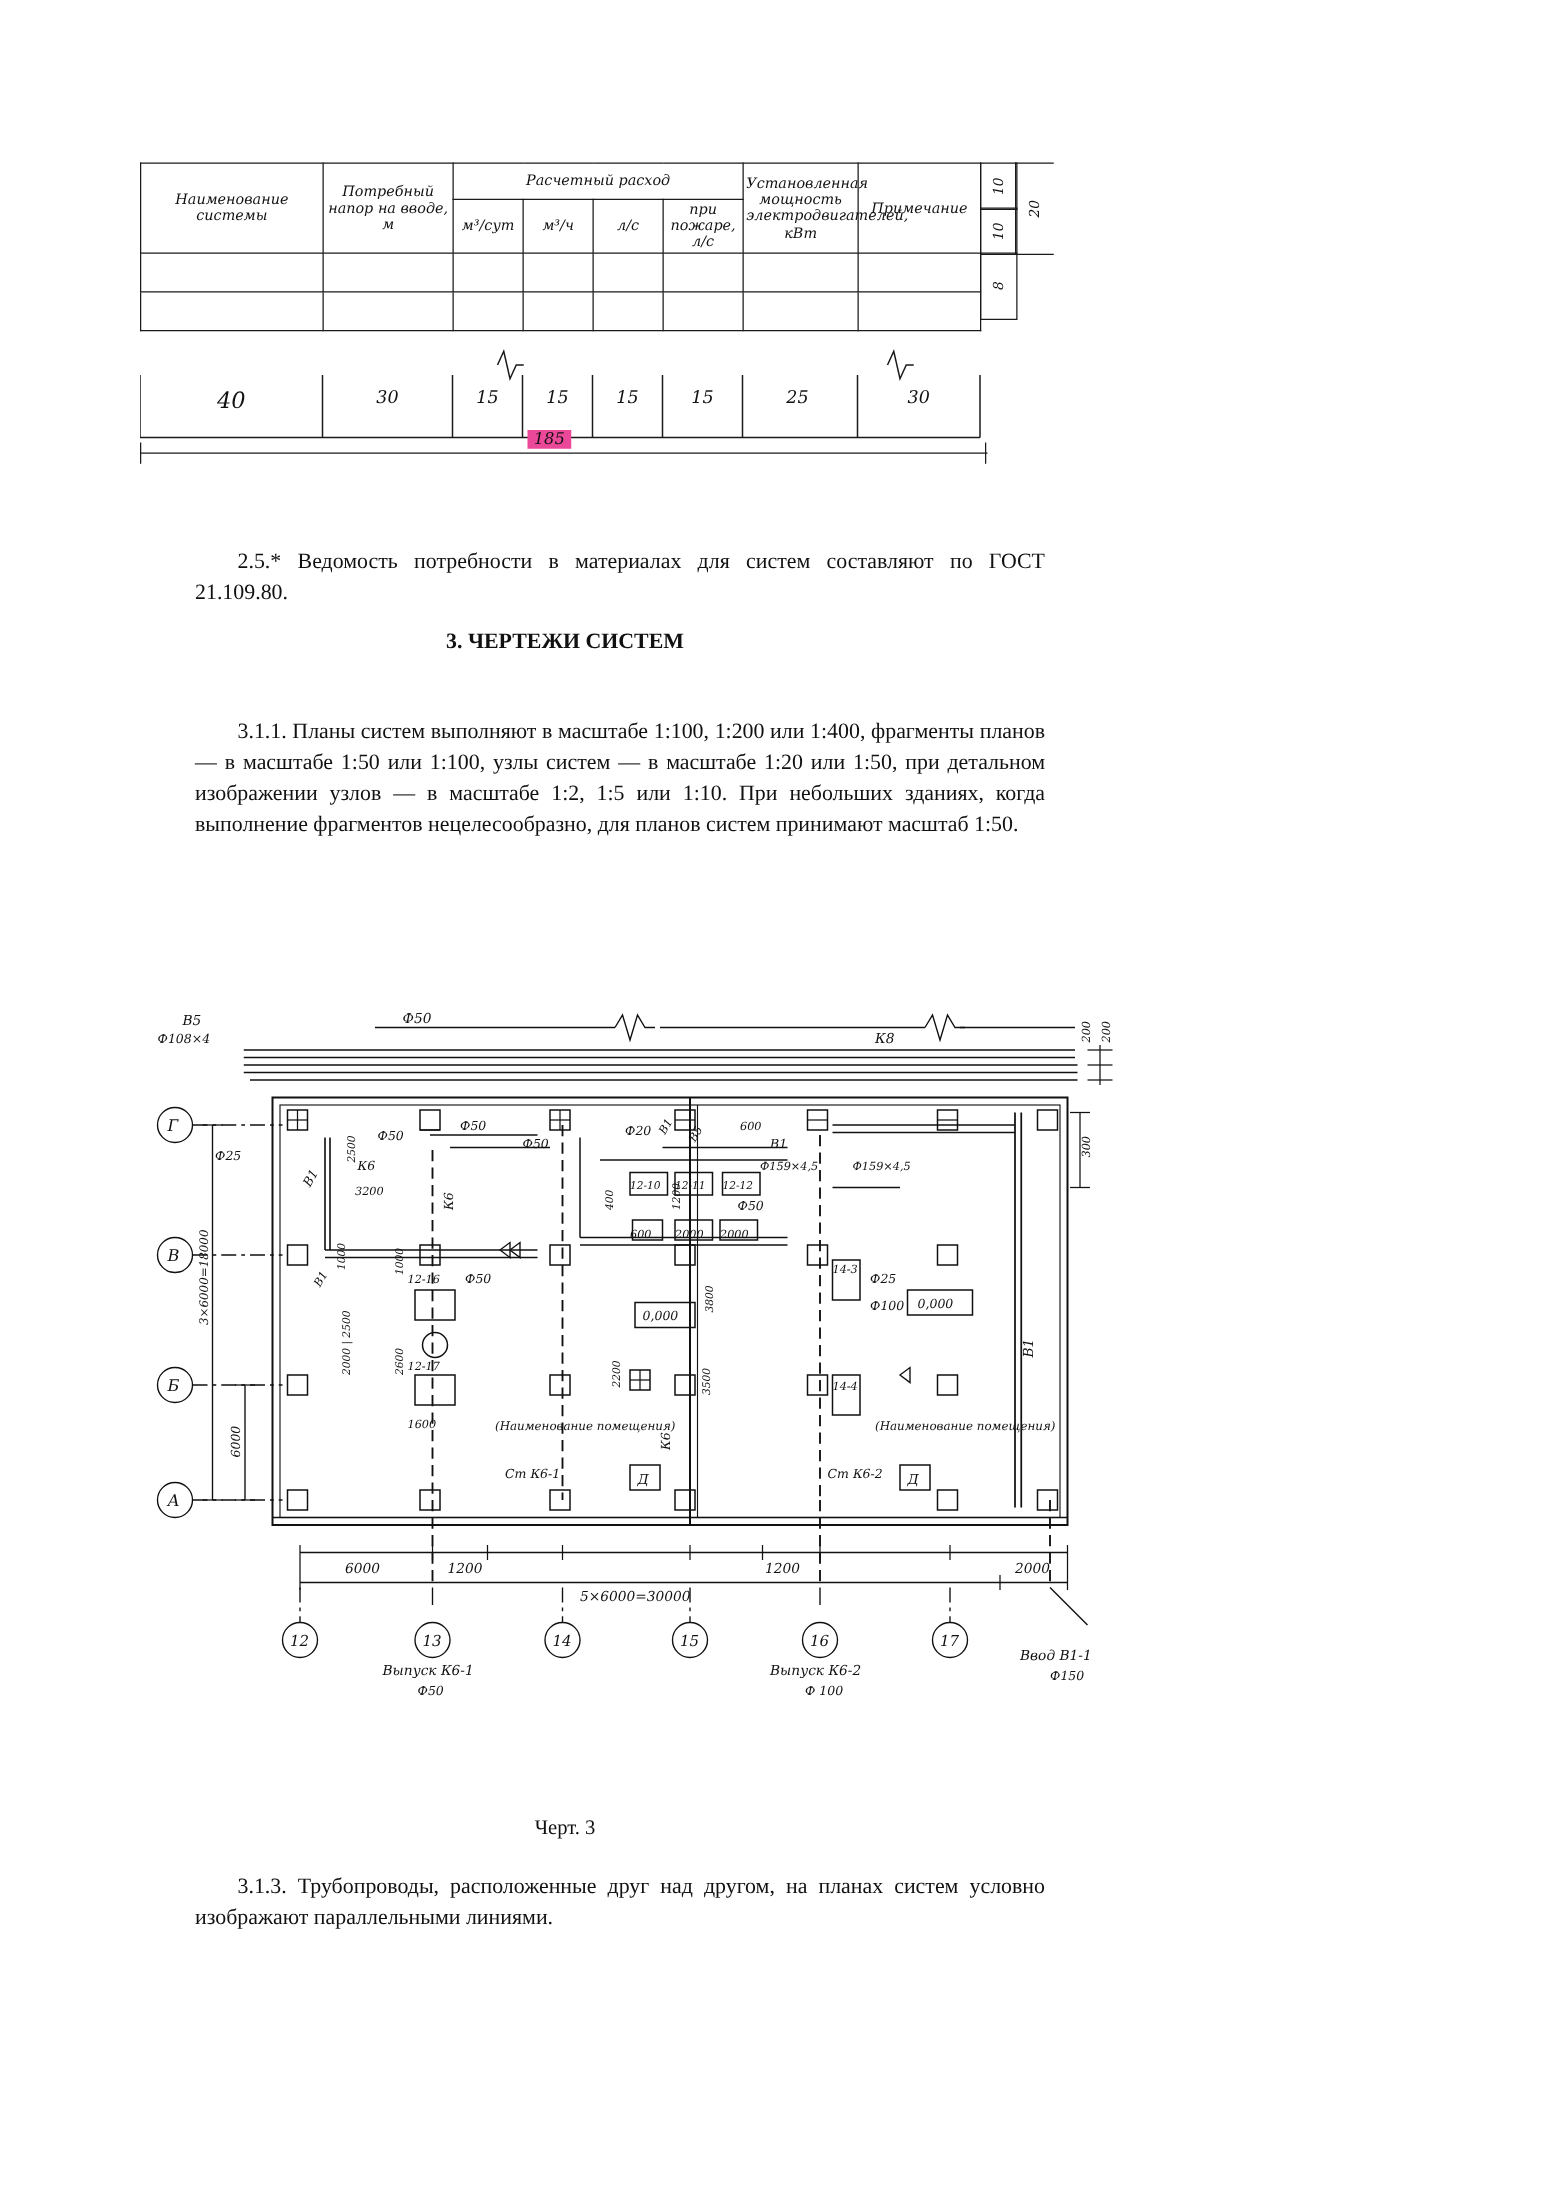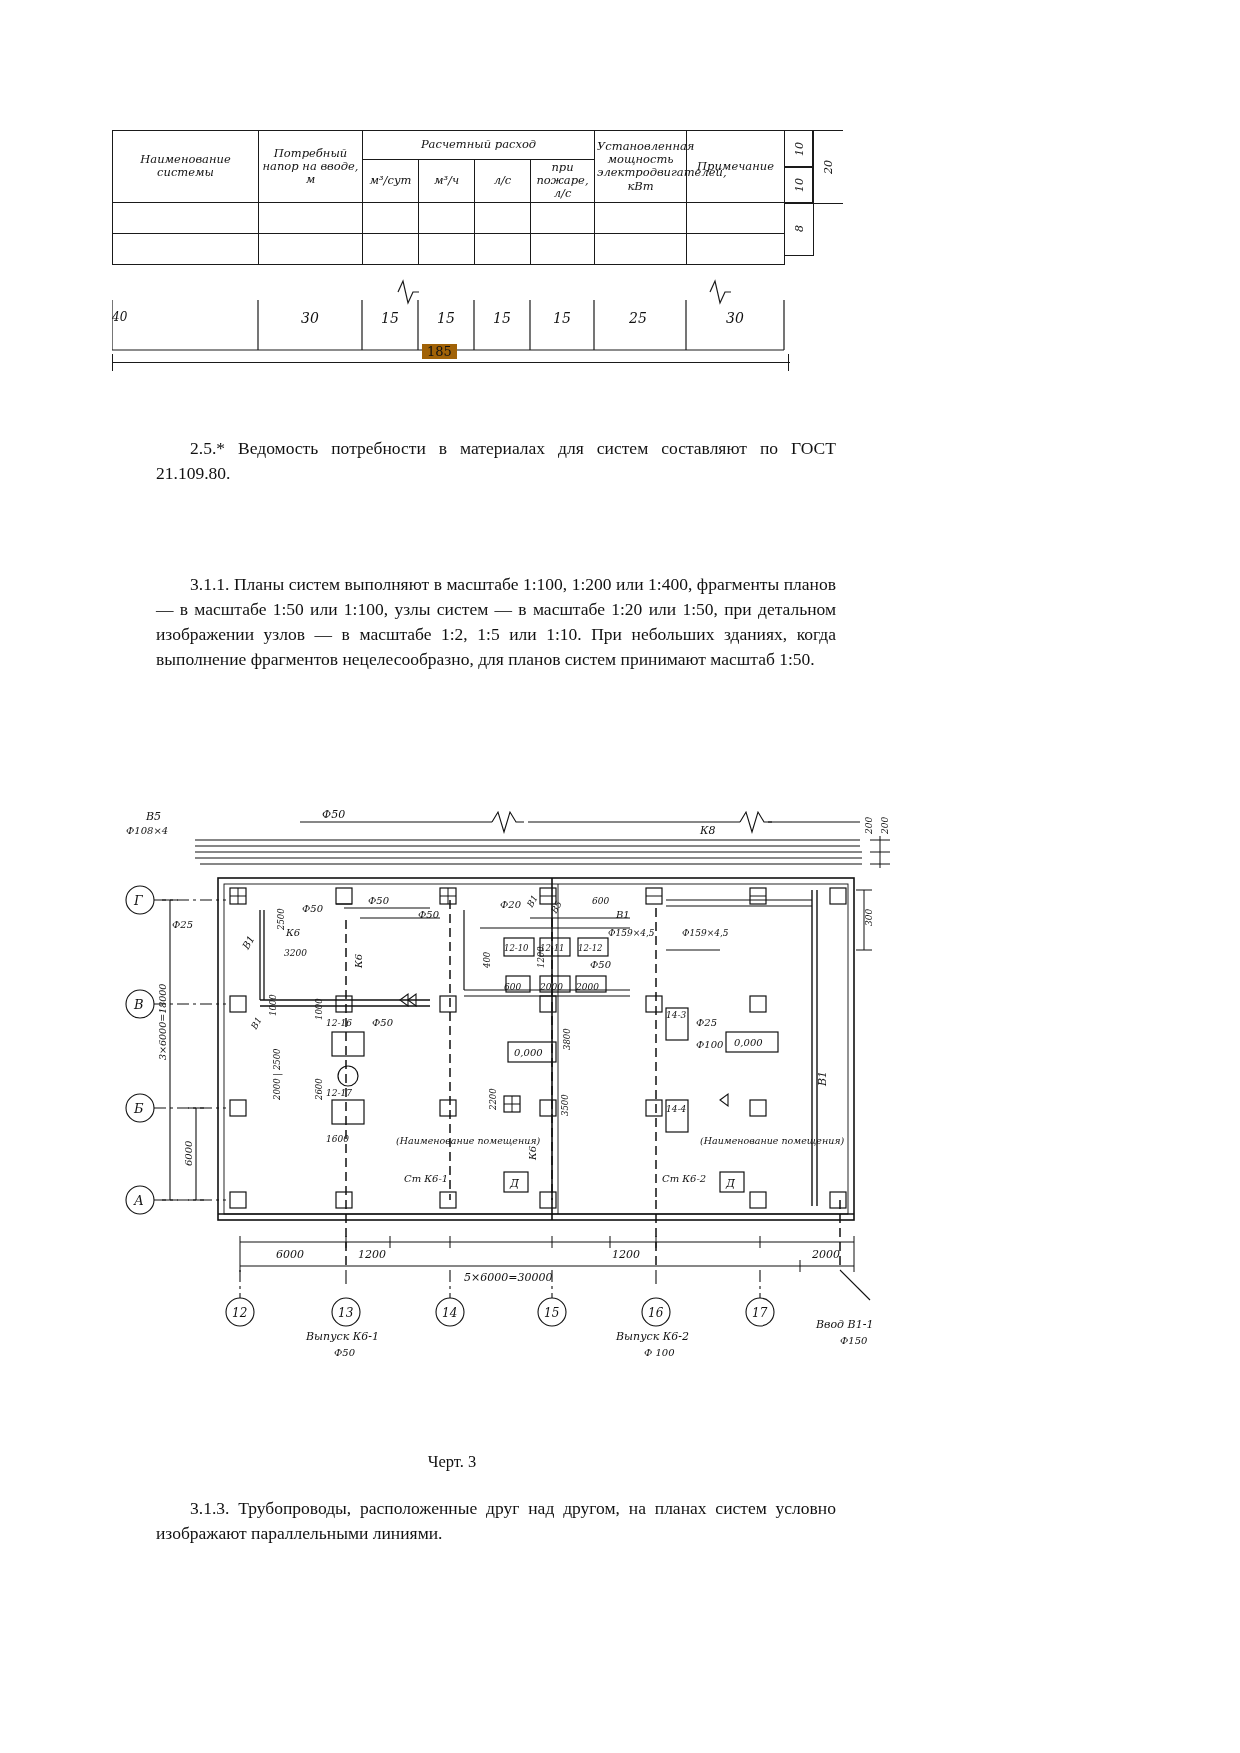--- a/index.html
+++ b/index.html
@@ -36,21 +36,21 @@
     position:absolute;border:1.3px solid #1a1a1a;
     font-family:"DejaVu Serif",serif;font-style:italic;font-size:11px;
     display:flex;align-items:center;justify-content:center;
   }
   .vert{writing-mode:vertical-rl;transform:rotate(180deg);}
 
   
   .dimline{position:absolute;left:112px;top:352px;width:678px;}
   .dimline .line{position:absolute;left:0;top:10px;width:678px;height:1.2px;background:#1a1a1a;}
   .dimline .tick{position:absolute;top:2px;width:1.2px;height:17px;background:#1a1a1a;}
-  .dimline .lbl{position:absolute;left:310px;top:-8px;font-family:"DejaVu Serif",serif;font-size:13px;background:#a16207;padding:0 5px;}
+  .dimline .lbl{position:absolute;left:310px;top:-8px;font-family:"DejaVu Serif",serif;font-style:italic;font-size:13px;background:#ec4899;padding:0 5px;}
 
   
   .para{
     position:absolute;
     width:680px;left:112px;
     font-size:17.5px;line-height:1.42;
     text-align:justify;
     font-family:"Liberation Serif", serif;
     margin-left:44px;
   }
@@ -130,21 +130,21 @@
         <line x1="306" y1="0" x2="306" y2="50"></line>
         <line x1="362" y1="0" x2="362" y2="50"></line>
         <line x1="418" y1="0" x2="418" y2="50"></line>
         <line x1="482" y1="0" x2="482" y2="50"></line>
         <line x1="574" y1="0" x2="574" y2="50"></line>
         <line x1="672" y1="0" x2="672" y2="50"></line>
         <line x1="0" y1="50" x2="672" y2="50"></line>
       </g>
     </svg>
     <div style="position:absolute;left:0;top:180px;width:672px;height:34px;">
-      <div style="position:absolute;left:0;width:146px;font-family:'DejaVu Serif',serif;font-style:italic;font-size:12px">40</div>
+      <div style="position:absolute;left:0;width:146px;text-align:center;font-family:'DejaVu Serif',serif;font-style:italic;font-size:18px">40</div>
       <div style="position:absolute;left:146px;width:104px;text-align:center;font-family:'DejaVu Serif',serif;font-style:italic;font-size:14px">30</div>
       <div style="position:absolute;left:250px;width:56px;text-align:center;font-family:'DejaVu Serif',serif;font-style:italic;font-size:14px">15</div>
       <div style="position:absolute;left:306px;width:56px;text-align:center;font-family:'DejaVu Serif',serif;font-style:italic;font-size:14px">15</div>
       <div style="position:absolute;left:362px;width:56px;text-align:center;font-family:'DejaVu Serif',serif;font-style:italic;font-size:14px">15</div>
       <div style="position:absolute;left:418px;width:64px;text-align:center;font-family:'DejaVu Serif',serif;font-style:italic;font-size:14px">15</div>
       <div style="position:absolute;left:482px;width:88px;text-align:center;font-family:'DejaVu Serif',serif;font-style:italic;font-size:14px">25</div>
       <div style="position:absolute;left:574px;width:98px;text-align:center;font-family:'DejaVu Serif',serif;font-style:italic;font-size:14px">30</div>
     </div>
 
     <div class="rightnums">
@@ -159,20 +159,21 @@
     <div class="line"></div>
     <div class="tick" style="left:0"></div>
     <div class="tick" style="left:676px"></div>
     <div class="lbl">185</div>
   </div>
 
   <div class="para" style="top:436px">
     <span class="ind">2.5.* Ведомость потребности в материалах для систем составляют по ГОСТ 21.109.80.</span>
   </div>
 
+  <div class="center" style="top:502px">3. ЧЕРТЕЖИ СИСТЕМ</div>
 
 
   <div class="para" style="top:572px">
     <span class="ind">3.1.1. Планы систем выполняют в масштабе 1:100, 1:200 или 1:400, фрагменты планов — в масштабе 1:50 или 1:100, узлы систем — в масштабе 1:20 или 1:50, при детальном изображении узлов — в масштабе 1:2, 1:5 или 1:10. При небольших зданиях, когда выполнение фрагментов нецелесообразно, для планов систем принимают масштаб 1:50.</span>
   </div>
 
 
   <div class="drawing">
     <svg width="820" height="620" viewBox="0 0 820 620">
       <g stroke="#111" fill="none" stroke-width="1.1">

